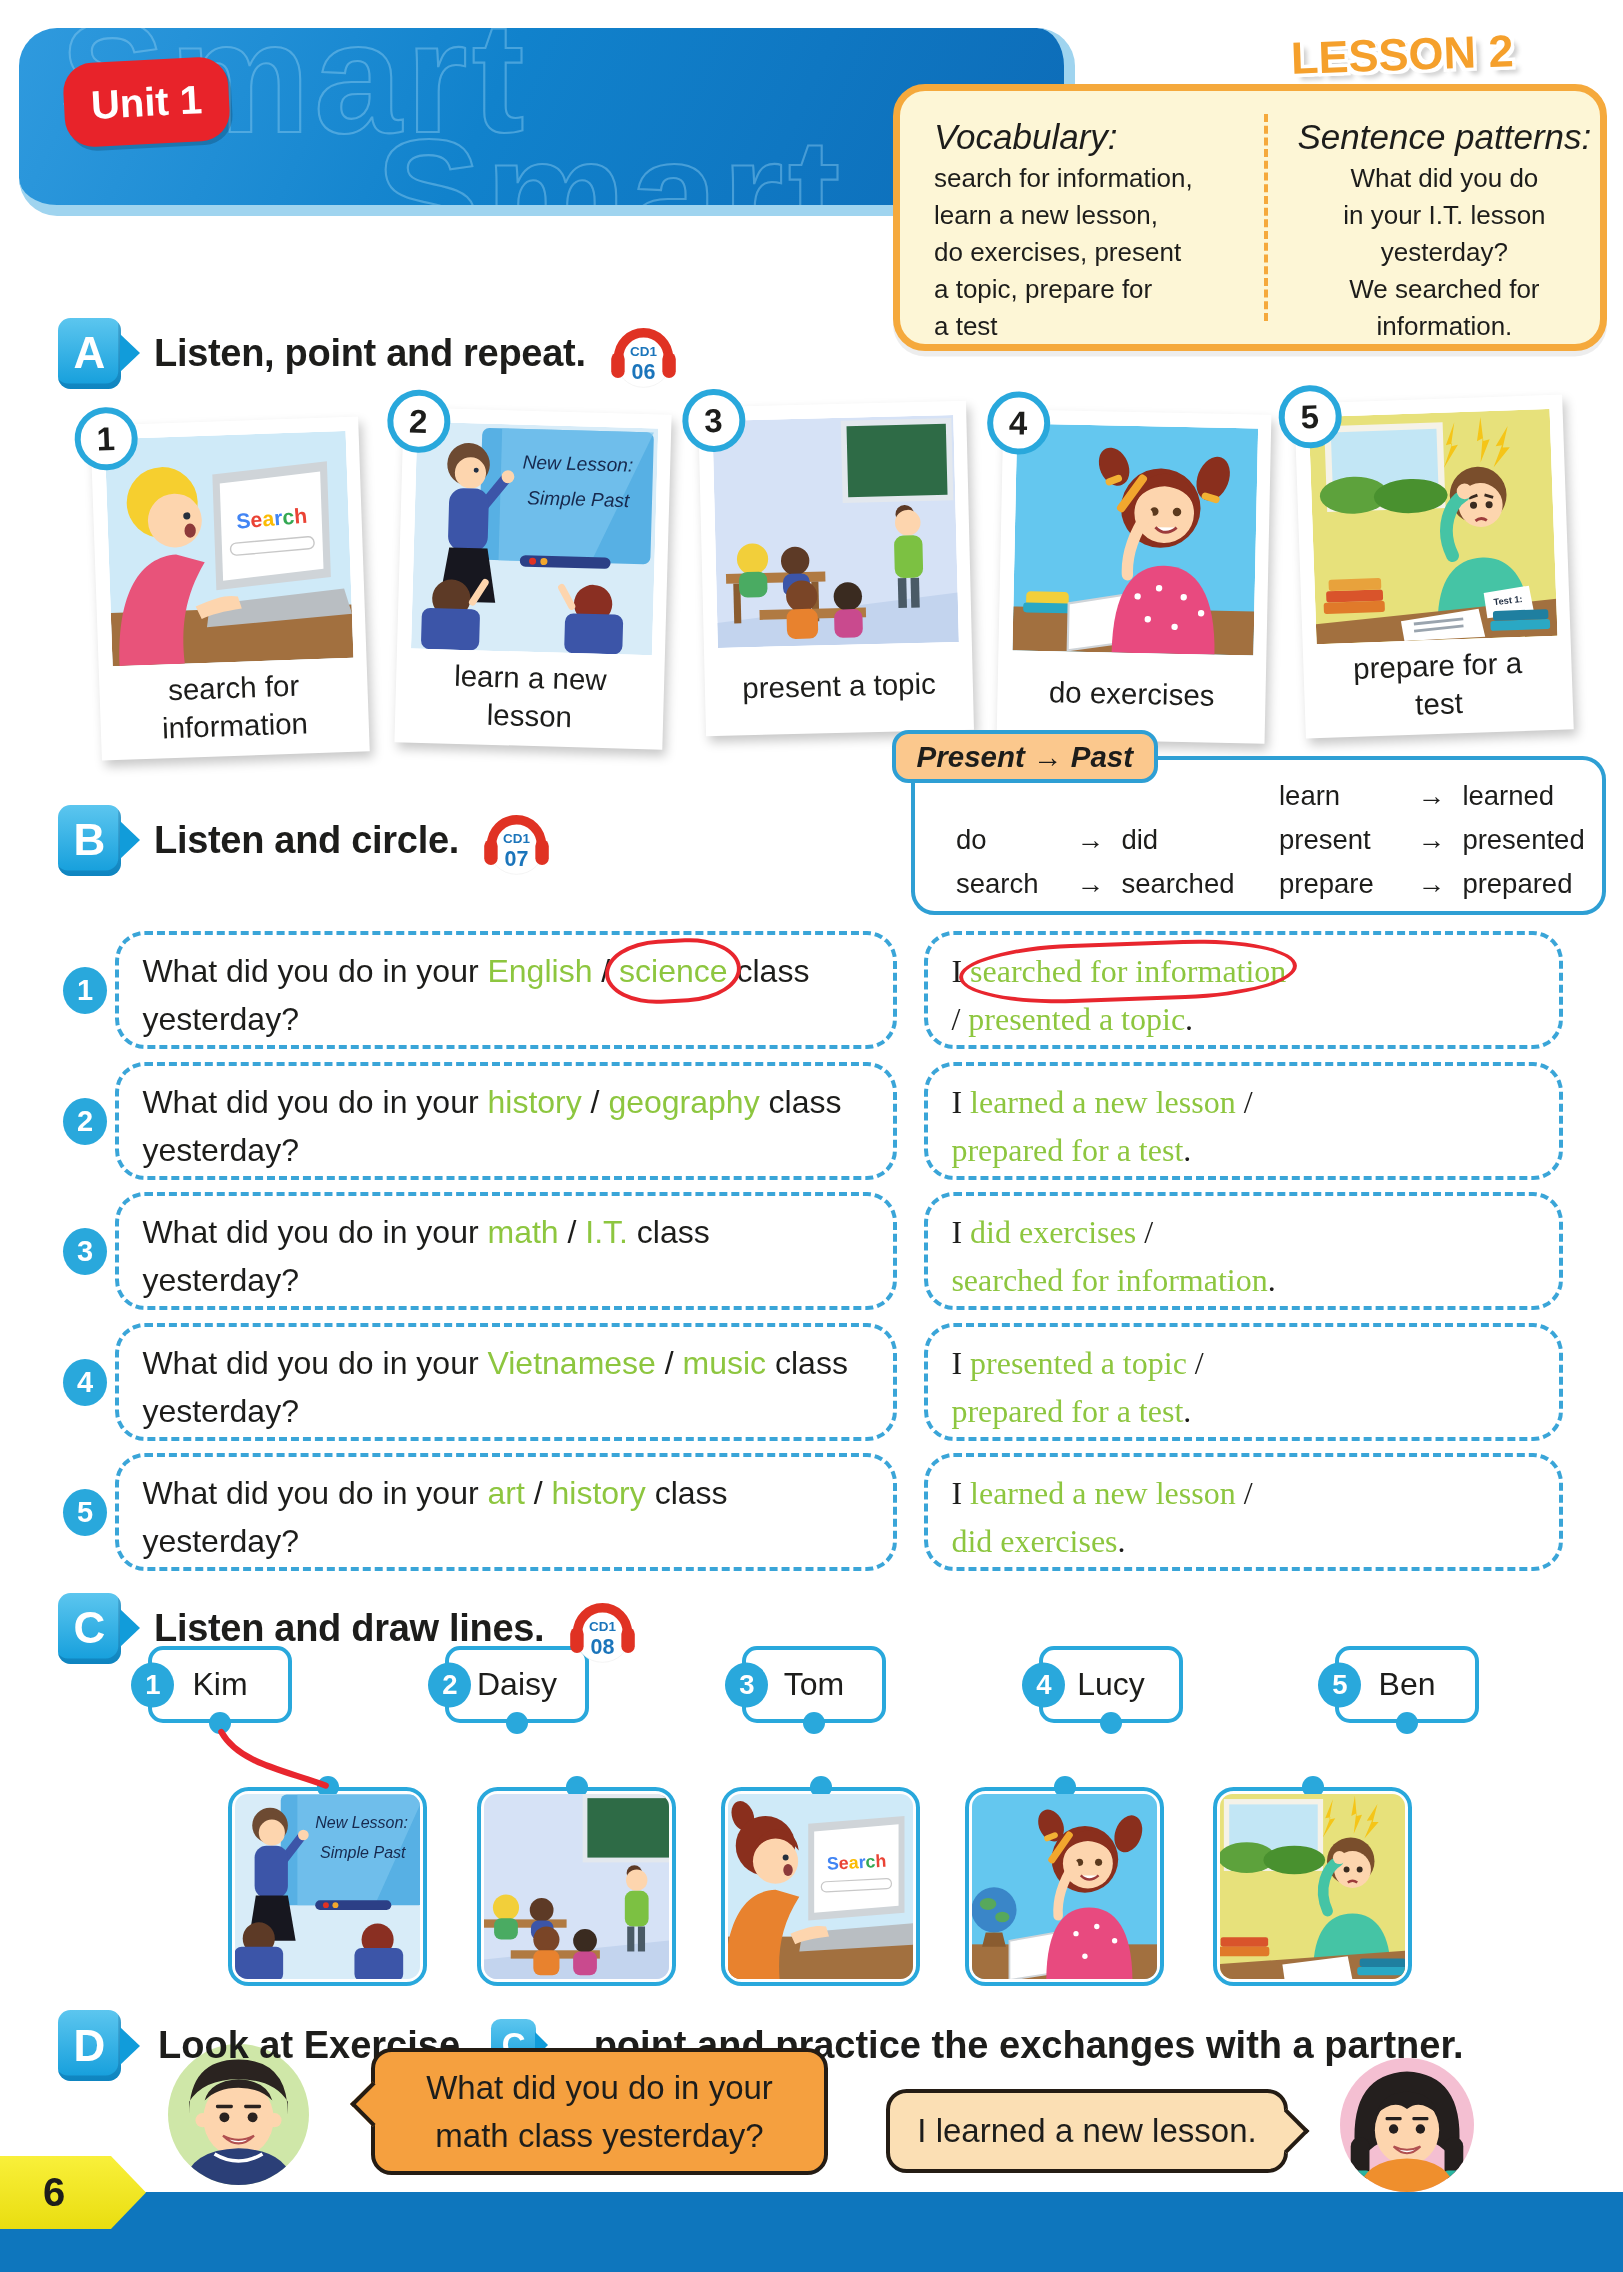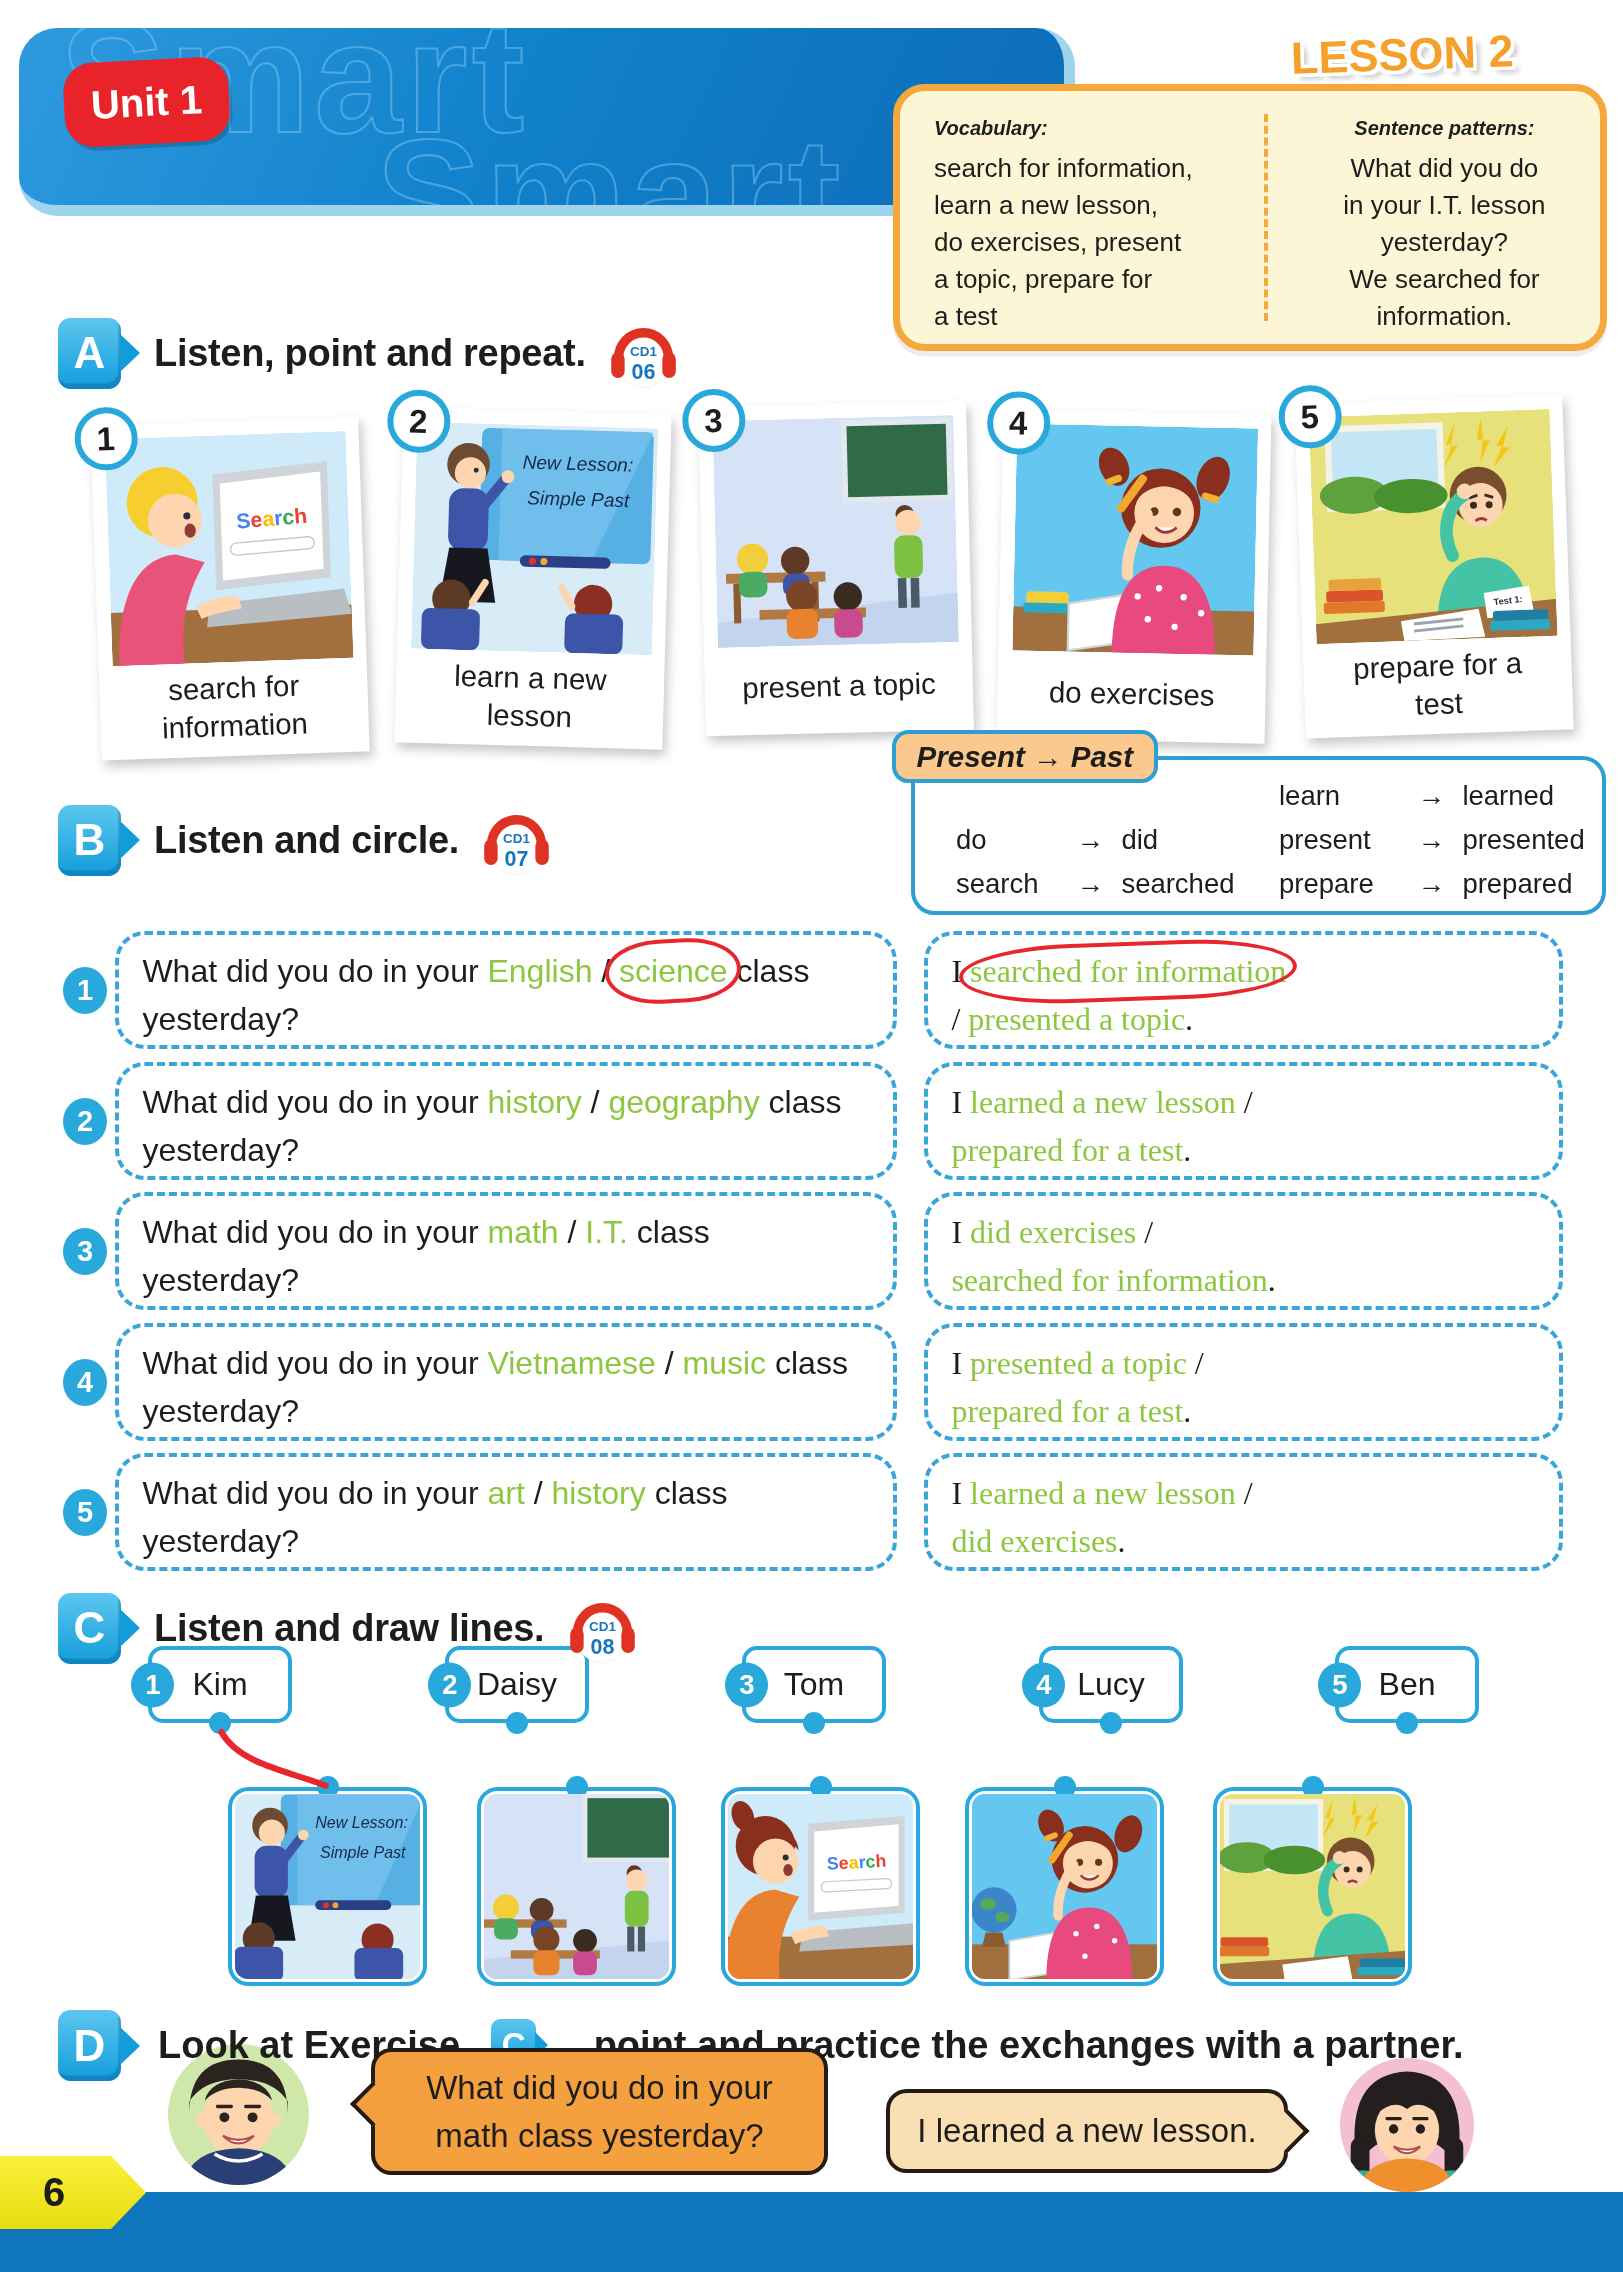--- a/index.html
+++ b/index.html
@@ -25,21 +25,21 @@
     text-shadow:-3.4px -3.4px 0 #fff,3.4px -3.4px 0 #fff,-3.4px 3.4px 0 #fff,3.4px 3.4px 0 #fff,6.2px 6.2px 4.8px rgba(0,0,0,.22);}
 
   
   .info-box{position:absolute;left:893px;top:84px;width:700px;height:253px;
     background:#fdf6d6;border:7.6px solid #f5a93c;border-radius:32px;display:flex;
     box-shadow:0 5.5px 0 rgba(0,0,0,.07);z-index:3;}
   .info-col{padding:26px 6.9px 13.7px 34px;}
   .info-col.vocab{width:323px;}
   .info-col.patterns{width:295px;padding-left:29px;text-align:center;}
   .info-divider{width:0;border-left:4.8px dashed #f5a93c;margin:23.4px 0;}
-  .info-label{font-size:20px;font-weight:700;font-style:italic;margin-bottom:10px;}
+  .info-label{font-size:35px;font-weight:400;font-style:italic;margin-bottom:3px;}
   .info-line{font-size:26px;line-height:1.42;}
 
   
   .sec-head{position:absolute;display:flex;align-items:center;gap:23.4px;z-index:2;}
   .sec-badge{position:relative;width:63px;height:71px;
     background:linear-gradient(180deg,#5cc6ef,#129ddb);border-radius:12.4px;
     display:flex;align-items:center;justify-content:center;color:#fff;
     font-size:44px;font-weight:800;box-shadow:inset -2.7px -5.5px 0 rgba(0,60,110,.25);}
   .sec-badge::after{content:"";position:absolute;right:-18.6px;top:50%;transform:translateY(-50%);
     border-left:20.6px solid #119cda;border-top:19px solid transparent;border-bottom:19px solid transparent;}

